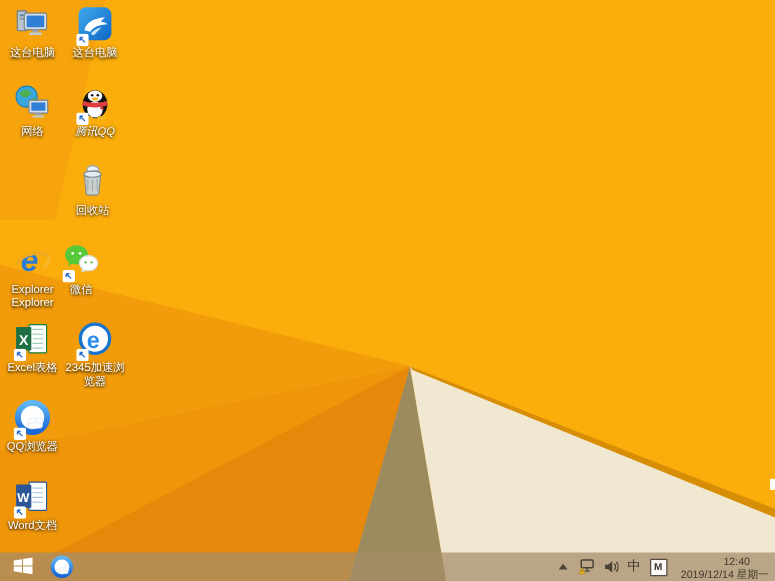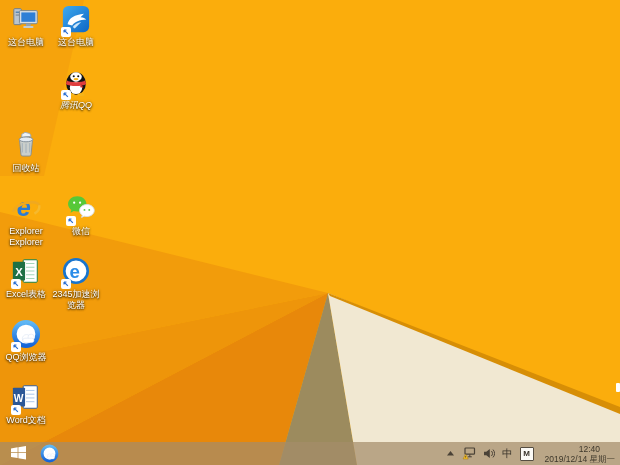--- a/index.html
+++ b/index.html
@@ -80,20 +80,34 @@
           </svg>
           <span class="lnk">
             <svg viewBox="0 0 10 10">
               <rect width="10" height="10" rx="2" fill="#fff"></rect>
   <path d="M3 3h2.5M3 3v2.5M3 3l3.9 3.9" stroke="#2D6FD0" stroke-width="1.1" fill="none"></path>
             </svg>
           </span>
         </div>
         <div class="lbl">这台电脑</div>
       </div>
+      <div class="dicon" style="left: 0px; top: 67px;">
+        <div class="art">
+          <svg viewBox="0 0 32 32">
+   <circle cx="11" cy="11" r="9" fill="#39A7DD" stroke="#1E7FB8"></circle>
+   <path d="M5 8c2-2.5 5-3.5 8-2.5l2 3-4 3.2-5-1z" fill="#4CAF50"></path>
+   <path d="M13 14l5-2 2.5 2.5-2.5 3.5-4-1z" fill="#4CAF50"></path>
+   <rect x="13" y="14" width="16" height="11" rx="1" fill="#D6DEE6" stroke="#78858F"></rect>
+   <rect x="15" y="16" width="12" height="7" fill="#2F7FD6"></rect>
+   <rect x="18.5" y="25" width="5" height="2" fill="#96A2AC"></rect>
+   <rect x="16" y="27" width="10" height="1.8" rx="0.9" fill="#C2CCD4"></rect>
+          </svg>
+        </div>
+        <div class="lbl">网络</div>
+      </div>
       <div class="dicon" style="left: 50px; top: 67px; font-style: italic;">
         <div class="art">
           <svg viewBox="0 0 32 32">
    <ellipse cx="16" cy="17.5" rx="10.5" ry="12" fill="#141414"></ellipse>
    <ellipse cx="10.5" cy="29.2" rx="3.6" ry="1.6" fill="#F4B51C"></ellipse>
    <ellipse cx="21.5" cy="29.2" rx="3.6" ry="1.6" fill="#F4B51C"></ellipse>
    <ellipse cx="16" cy="22" rx="6.6" ry="6.8" fill="#fff"></ellipse>
    <ellipse cx="16" cy="10.5" rx="6.2" ry="4.8" fill="#fff"></ellipse>
    <circle cx="13.6" cy="9.8" r="1.1" fill="#111"></circle>
             <circle cx="18.4" cy="9.8" r="1.1" fill="#111"></circle>
@@ -103,42 +117,42 @@
           </svg>
           <span class="lnk">
             <svg viewBox="0 0 10 10">
               <rect width="10" height="10" rx="2" fill="#fff"></rect>
   <path d="M3 3h2.5M3 3v2.5M3 3l3.9 3.9" stroke="#2D6FD0" stroke-width="1.1" fill="none"></path>
             </svg>
           </span>
         </div>
         <div class="lbl">腾讯QQ</div>
       </div>
-      <div class="dicon" style="left: 0px; top: 130px;">
+      <div class="dicon" style="left: 0px; top: 130px; padding-left: 48px;">
         <div class="art">
           <svg viewBox="0 0 32 32">
    <path d="M11.5 4.5l3.5-2 5 1.2 1.5 3-10 1.3z" fill="#EDF2F6" stroke="#9AA8B4"></path>
    <path d="M9 10h14l-1.6 16a2 2 0 0 1-2 1.8h-6.8a2 2 0 0 1-2-1.8z" fill="#C7D3DC" opacity="0.92" stroke="#7E8C98"></path>
    <path d="M12 14v10M16 14.5v10M20 14v10" stroke="#9FAEBA" fill="none"></path>
    <ellipse cx="16" cy="10" rx="7.2" ry="2.6" fill="#E4EBF1" stroke="#7E8C98"></ellipse>
           </svg>
         </div>
         <div class="lbl">回收站</div>
       </div>
       <div class="dicon" style="left: 0px; top: 193px;">
         <div class="art">
           <svg viewBox="0 0 32 32">
    <text x="6" y="25" font-size="27" font-style="italic" font-weight="bold" fill="#2B7BD4" font-family="Liberation Sans, sans-serif">e</text>
    <path d="M2 20C7 10 26 7 30 13" stroke="#F0A91F" stroke-width="2.8" fill="none"></path>
    <path d="M30 13c.8 3.5-1.5 7-5 9" stroke="#F6B92D" stroke-width="2.6" fill="none"></path>
           </svg>
         </div>
         <div class="lbl">Explorer Explorer</div>
       </div>
-      <div class="dicon" style="left: 55px; top: 193px;">
+      <div class="dicon" style="left: 39px; top: 193px;">
         <div class="art">
           <svg viewBox="0 0 32 32">
    <path d="M12 3.5C6.5 3.5 2.2 7.2 2.2 11.7c0 2.6 1.4 4.8 3.5 6.3l-.9 3.1 3.4-1.8c1.1.3 2.4.5 3.8.5 5.5 0 9.8-3.7 9.8-8.1S17.5 3.5 12 3.5z" fill="#57C838"></path>
    <circle cx="8.7" cy="10.3" r="1.2" fill="#fff"></circle>
             <circle cx="15" cy="10.3" r="1.2" fill="#fff"></circle>
    <path d="M22.3 12.3c4.3 0 7.8 2.9 7.8 6.4 0 3.5-3.5 6.4-7.8 6.4-1 0-2-.15-2.9-.42L16.6 26l.8-2.4c-1.7-1.2-2.9-3-2.9-5 0-3.5 3.5-6.3 7.8-6.3z" fill="#fff" stroke="#D8DFE4"></path>
    <circle cx="19.7" cy="18" r="1" fill="#5AC24E"></circle>
             <circle cx="24.8" cy="18" r="1" fill="#5AC24E"></circle>
           </svg>
           <span class="lnk">

